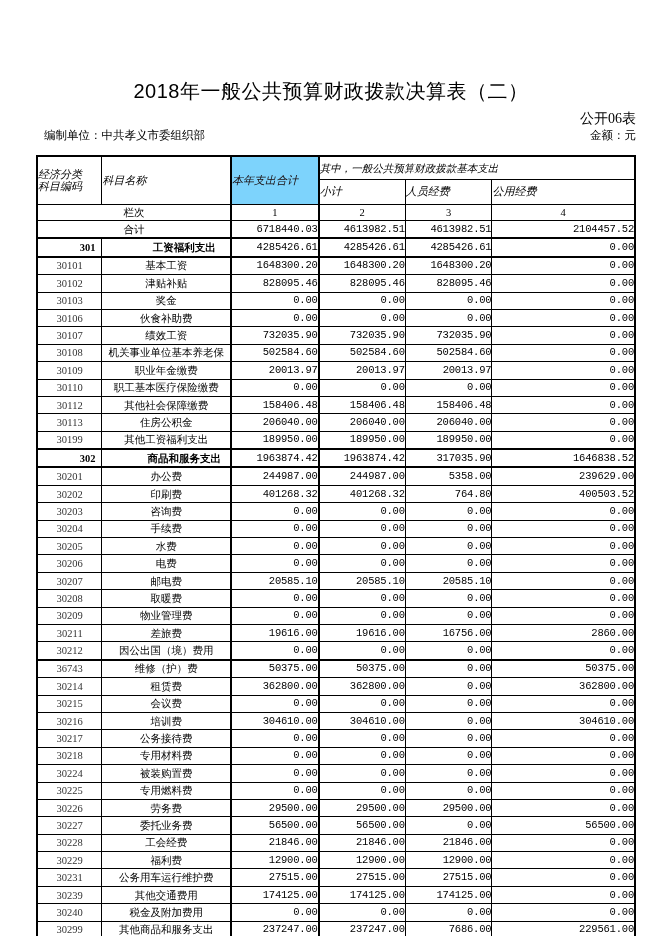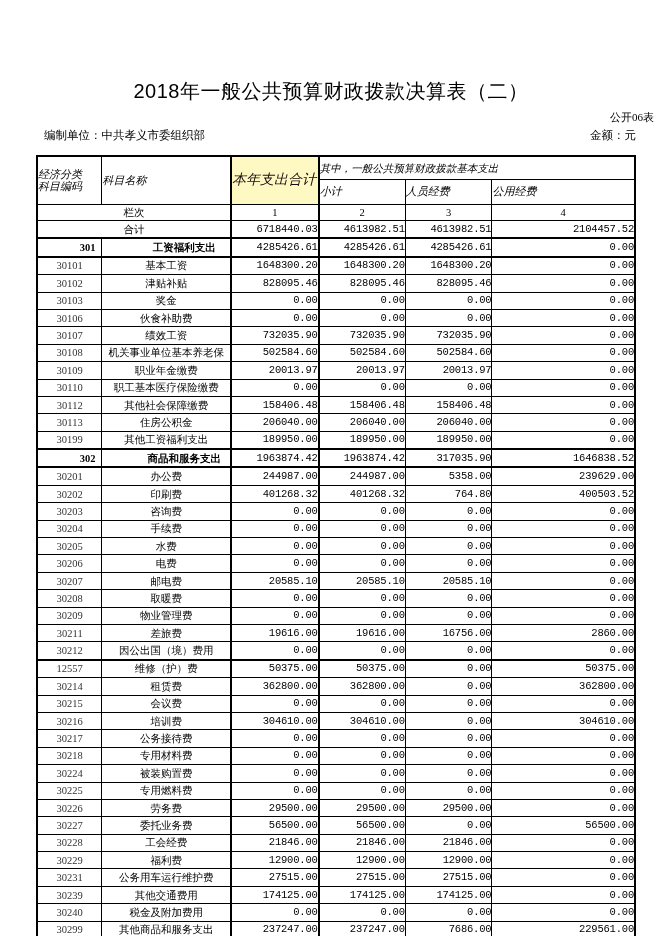--- a/index.html
+++ b/index.html
@@ -28,22 +28,22 @@
     text-align: center;
     font-size: 20px;
     font-weight: normal;
     letter-spacing: 0.5px;
     font-family: "Liberation Sans", "DejaVu Sans", sans-serif;
     white-space: nowrap;
   }
   .meta-right-1 {
     position: absolute;
     top: 110px;
-    right: 8px;
-    font-size: 11px;
+    right: 26px;
+    font-size: 14px;
     white-space: nowrap;
   }
   .meta-right-2 {
     position: absolute;
     top: 128px;
     right: 26px;
     font-size: 11.5px;
     white-space: nowrap;
   }
   .meta-left {
@@ -88,23 +88,23 @@
   th.hcell {
     text-align: left;
     font-size: 11px;
     height: 22px;
     font-style: italic;
   }
   th.hcell-tall {
     height: 47px;
   }
   th.highlight {
-    background: #fef9c3;
+    background: #7dd3fc;
     color: #1a0d0d;
-    font-size: 14px;
+    font-size: 11px;
   }
   th.group {
     font-size: 10.5px;
     height: 21px;
   }
 
   tr.rowline td {
     height: 16.4px;
   }
   td.code {
@@ -390,21 +390,21 @@
         </tr>
         <tr class="rowline">
           <td class="code">30212</td>
           <td class="name">因公出国（境）费用</td>
           <td class="num thickleft thickright">0.00</td>
           <td class="num">0.00</td>
           <td class="num">0.00</td>
           <td class="num thickright">0.00</td>
         </tr>
         <tr class="rowline" style="border-top: 2px solid rgb(0, 0, 0);">
-          <td class="code" style="border-top: 2px solid rgb(0, 0, 0);">12557</td>
+          <td class="code" style="border-top: 2px solid rgb(0, 0, 0);">36743</td>
           <td class="name" style="border-top: 2px solid rgb(0, 0, 0);">维修（护）费</td>
           <td class="num thickleft thickright" style="border-top: 2px solid rgb(0, 0, 0);">50375.00</td>
           <td class="num" style="border-top: 2px solid rgb(0, 0, 0);">50375.00</td>
           <td class="num" style="border-top: 2px solid rgb(0, 0, 0);">0.00</td>
           <td class="num thickright" style="border-top: 2px solid rgb(0, 0, 0);">50375.00</td>
         </tr>
         <tr class="rowline">
           <td class="code">30214</td>
           <td class="name">租赁费</td>
           <td class="num thickleft thickright">362800.00</td>

